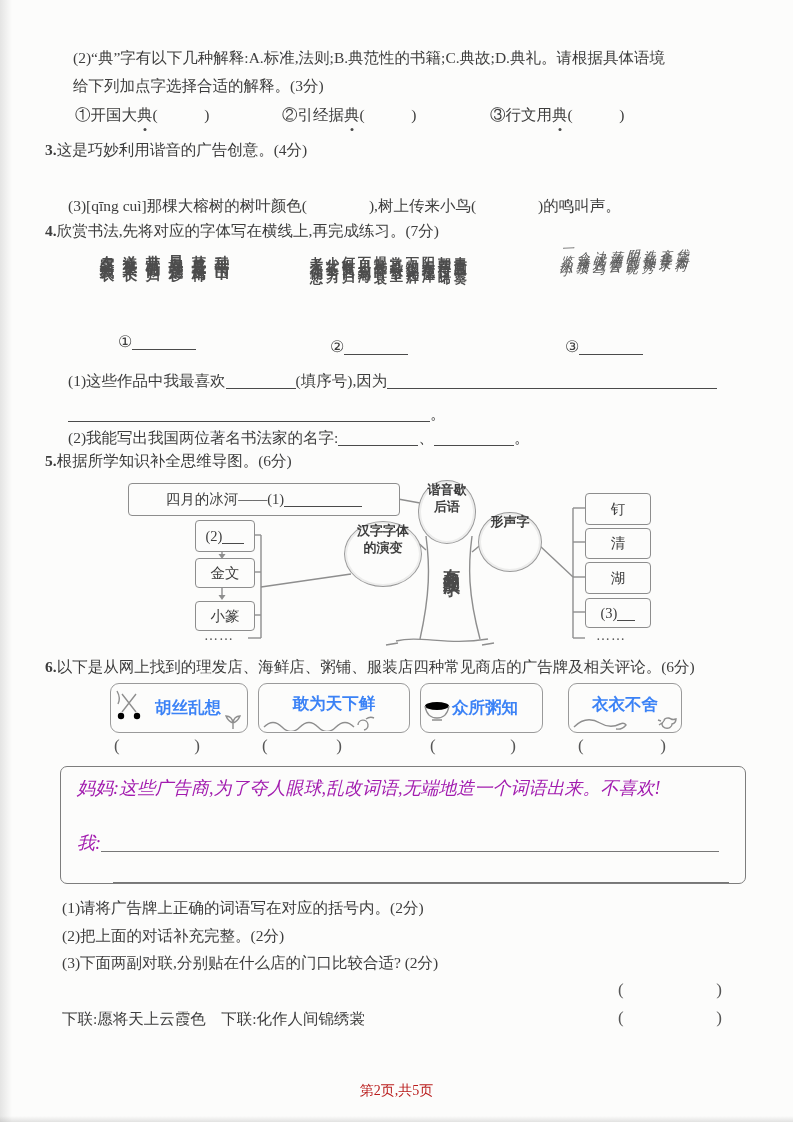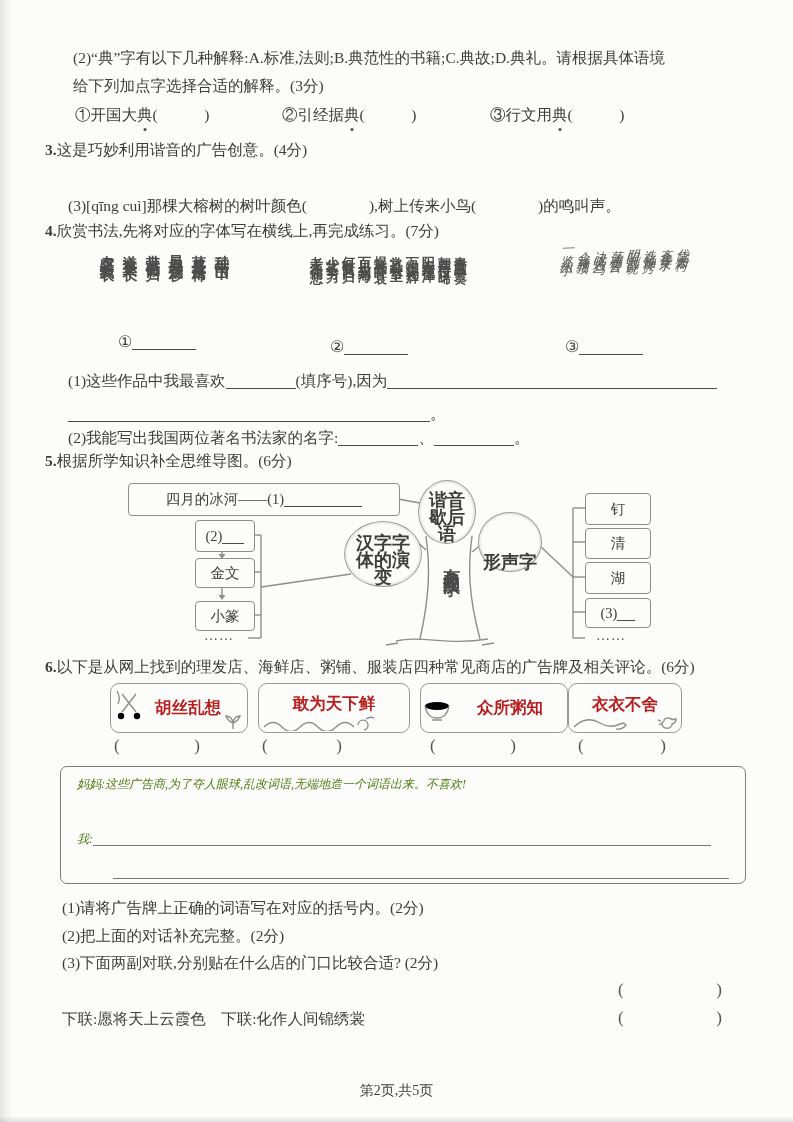--- a/index.html
+++ b/index.html
@@ -24,35 +24,35 @@
   .calli-1{font-size:14.5px;line-height:23px;letter-spacing:3px;font-weight:600;}
   .calli-2{font-size:13px;line-height:16px;letter-spacing:3.5px;font-weight:600;}
   .calli-3{font-size:12.5px;line-height:16.5px;letter-spacing:3px;font-style:italic;color:#5d5d5d;
     transform:rotate(-1.5deg) skewX(-6deg);}
   .calli-label{position:absolute;font-size:16px;}
   .calli-label .blank{width:64px;}
   
   .mm-box{position:absolute;border:1.3px solid #8d8d8d;border-radius:4px;background:#fcfcfb;
     display:flex;align-items:center;justify-content:center;font-size:14.5px;}
   .mm-circle{position:absolute;border:1.4px solid #9a9a9a;border-radius:50%;background:#fcfcfb;
-    display:flex;align-items:flex-end;justify-content:center;text-align:center;
-    font-size:18px;font-weight:600;line-height:17px;box-shadow:inset 0 0 0 2px rgba(190,190,190,.25);}
+    display:flex;align-items:flex-start;justify-content:center;text-align:center;
+    font-size:13px;font-weight:600;line-height:17px;box-shadow:inset 0 0 0 2px rgba(190,190,190,.25);}
   .mm-tree-text{position:absolute;writing-mode:vertical-rl;font-weight:700;font-size:17px;
     letter-spacing:3px;color:#4a4a4a;}
   .mm-dots{position:absolute;font-size:14px;letter-spacing:1px;color:#555;}
   
   .board{position:absolute;height:48px;border:1.5px solid #9a9a9a;border-radius:9px;background:#fcfcfb;
-    display:flex;align-items:center;justify-content:center;font-size:16.5px;font-weight:600;color:#b91c1c;}
+    display:flex;align-items:center;justify-content:center;font-size:16.5px;font-weight:600;color:#3b82f6;}
   .board svg{position:absolute;}
   .paren-row{position:absolute;display:flex;justify-content:space-between;font-size:17px;color:#555;}
   
   .dialog{position:absolute;left:60px;top:766px;width:684px;height:116px;
     border:1.5px solid #7d7d7d;border-radius:7px;background:#fcfcfb;}
-  .dialog .line{position:absolute;left:16px;font-style:italic;font-size:12px;color:#4d7c0f;white-space:nowrap;}
-  .footer{position:absolute;left:0;top:1082px;width:100%;text-align:center;font-size:14px;color:#404040;}
+  .dialog .line{position:absolute;left:16px;font-style:italic;font-size:18px;color:#a21caf;white-space:nowrap;}
+  .footer{position:absolute;left:0;top:1082px;width:100%;text-align:center;font-size:14px;color:#b91c1c;}
   svg line,svg path{stroke:#8e8e8e;stroke-width:1.4;fill:none;}
   svg .fillhead{fill:#8e8e8e;stroke:none;}
 </style>
 </head>
 <body>
 
 <div class="page">
   <div class="edge-left"></div>
   <div class="edge-bottom"></div>
 
@@ -210,21 +210,21 @@
       <path d="M10 15 V8 M10 9 q-5 -2 -7 -7 q6 0 7 7 M10 9 q5 -2 7 -7 q-6 0 -7 7"></path>
     </svg>
   </div>
   <div class="board" style="left:258px;top:683px;width:150px;">
     <span style="margin-top:-8px;">敢为天下鲜</span>
     <svg width="142" height="18" viewBox="0 0 142 18" style="left:3px;bottom:1px;">
       <path d="M2 14 q9 -9 18 0 t18 0 t18 0 t18 0 t18 0"></path>
       <path d="M96 12 a5 5 0 1 1 6 5 M104 6 q4 -3 8 -1"></path>
     </svg>
   </div>
-  <div class="board" style="left:420px;top:683px;width:114px;padding-left:32px;">
+  <div class="board" style="left:420px;top:683px;width:114px;padding-left:7px;">
     <svg width="28" height="24" viewBox="0 0 28 24" style="left:2px;top:16px;">
       <ellipse cx="14" cy="6" rx="12" ry="4"></ellipse>
       <path d="M2 6 q2 12 12 12 q10 0 12 -12 M9 20 h10"></path>
     </svg>
     <span>众所粥知</span>
   </div>
   <div class="board" style="left:568px;top:683px;width:112px;">
     <span style="margin-top:-6px;">衣衣不舍</span>
     <svg width="60" height="16" viewBox="0 0 60 16" style="left:3px;bottom:1px;">
       <path d="M2 12 q12 -12 26 -4 q10 6 20 1 q4 -2 6 1 q-4 5 -10 4"></path>

